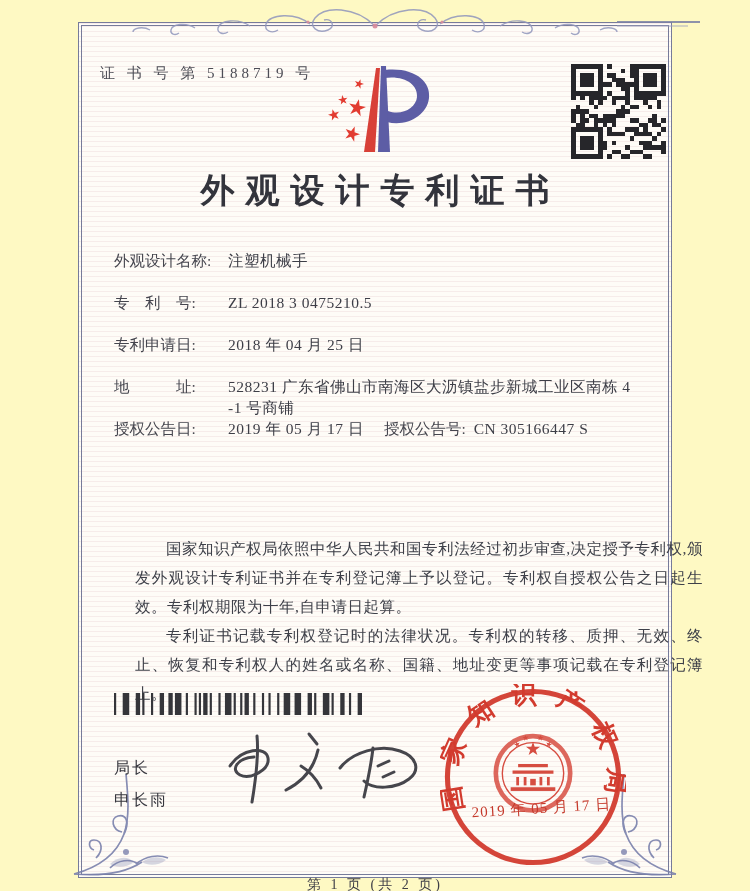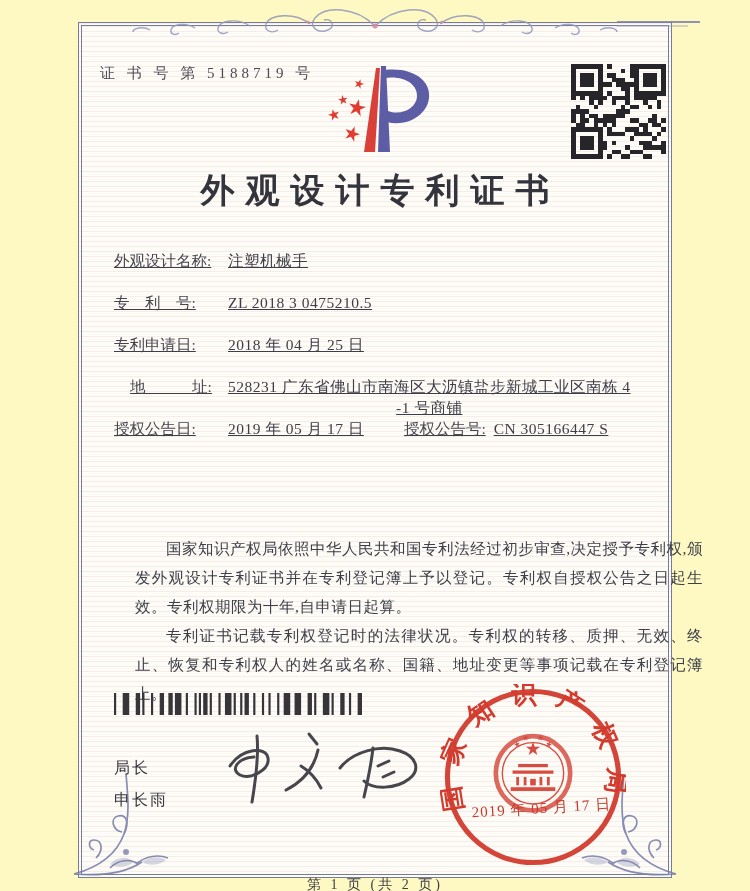--- a/index.html
+++ b/index.html
@@ -34,26 +34,26 @@
   .qr svg { width:95px; height:95px; shape-rendering:crispEdges; }
 
   .title {
     position:absolute; left:0; top:168px; width:100%;
     text-align:center; font-size:34px; font-weight:600;
     letter-spacing:11px; color:#33343c; text-indent:11px;
   }
 
   .fields { position:absolute; left:114px; top:250px; width:530px;
     font-size:15.5px; color:#3d3e47; }
-  .row { display:flex; line-height:21px; margin-bottom:21px;text-decoration:underline; }
-  .row.addr { margin-bottom:0;text-align:center; }
+  .row { display:flex; line-height:21px; margin-bottom:21px; }
+  .row.addr { margin-bottom:0; }
   .flabel { flex:0 0 114px; color:#45454e; }
   .fvalue { white-space:pre-line; letter-spacing:0.5px; }
   .grant-group { display:inline-flex; }
-  .grant-group + .grant-group { margin-left:40px; }
+  .grant-group + .grant-group { margin-left:20px; }
   .grant-group .flabel2 { margin-right:8px; color:#45454e; }
 
   .paras { position:absolute; left:92px; top:534px; width:568px;
     font-size:15.5px; line-height:29px; color:#3e4049;
     text-align:justify; letter-spacing:0.5px;margin-left:43px; }
   .paras p { text-indent:2em; }
 
   .barcode { position:absolute; left:114px; top:693px; width:248px; height:22px; }
   .barcode svg { width:248px; height:22px; }
 

